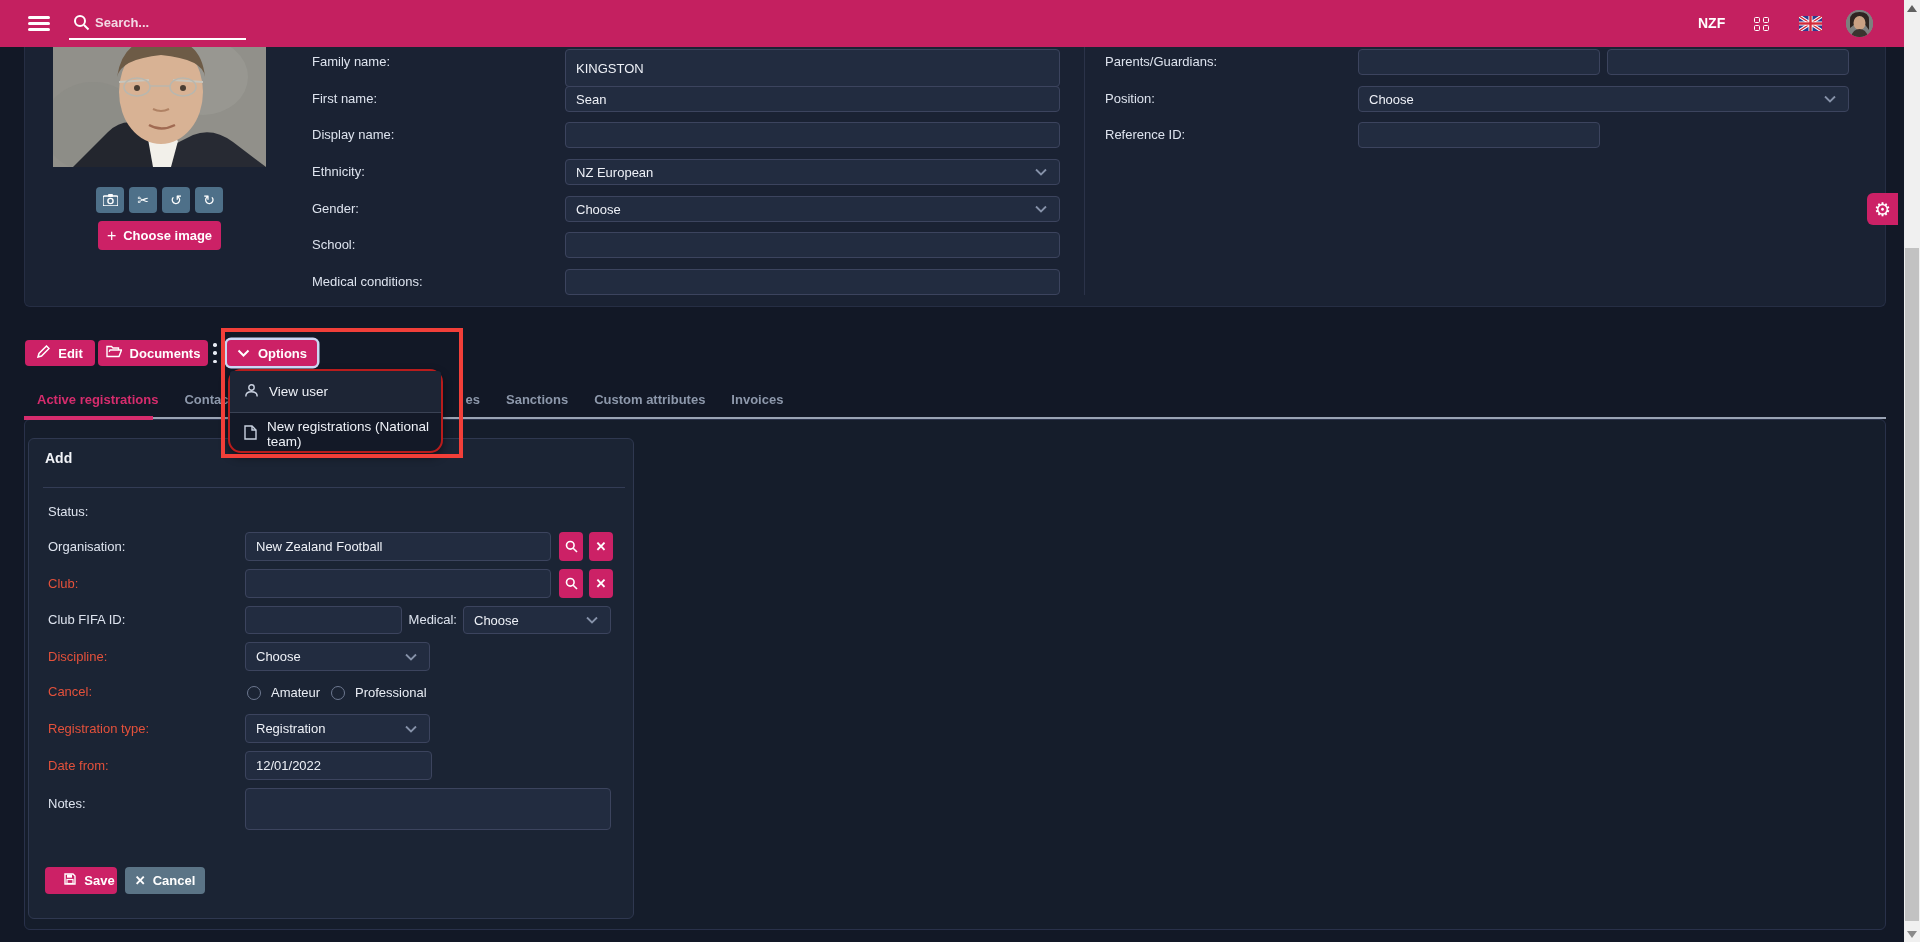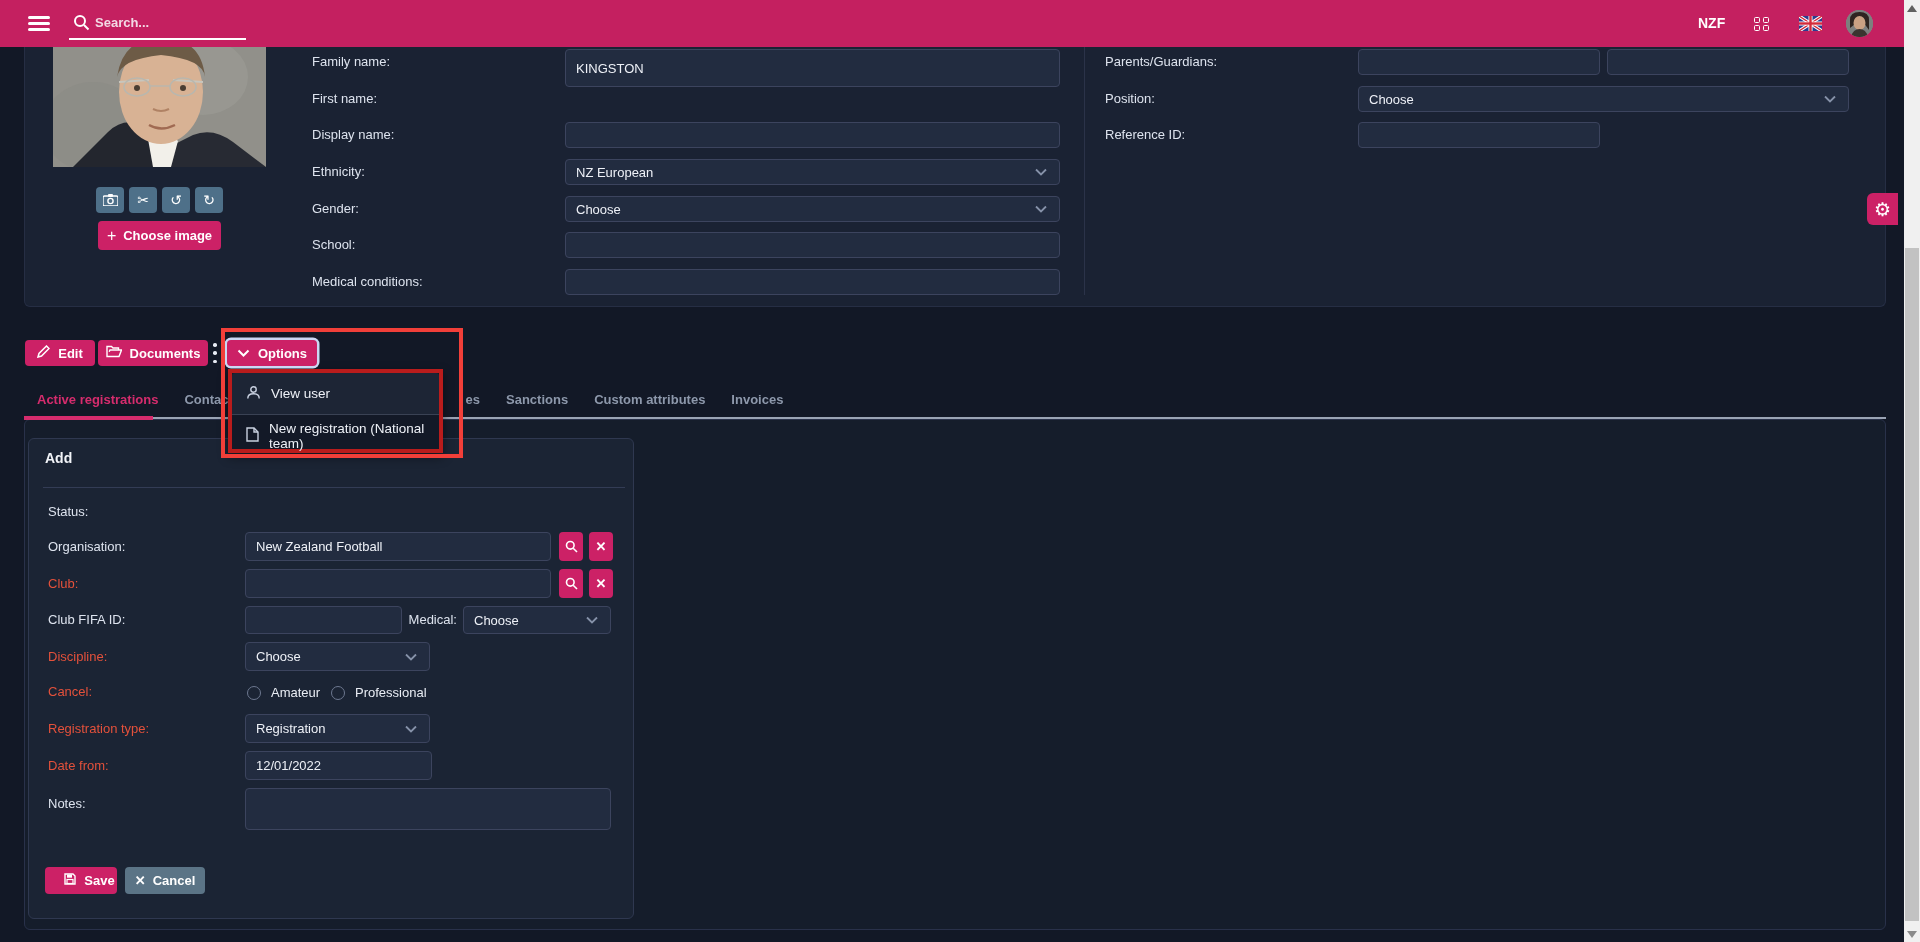--- a/index.html
+++ b/index.html
@@ -69,22 +69,22 @@
   .sq-btn { position:absolute; width:24px; border:none; border-radius:4px; background:#cc2166; color:#fff; cursor:pointer;
             display:flex; align-items:center; justify-content:center; font-size:13px; font-weight:bold; }
   .radio { position:absolute; width:14px; height:14px; border:1.5px solid #6d7890; border-radius:50%; background:transparent; cursor:pointer; }
   .radio-label { position:absolute; color:#e9edf4; font-size:13px; cursor:pointer; }
   textarea.field { resize:none; outline:none; padding-top:5px; }
   .save-btn { position:absolute; left:16px; top:428px; width:72px; height:27px;padding-left:17px; }
   .cancel-btn { position:absolute; left:96px; top:428px; width:80px; height:27px; background:#5b7486; border:none; border-radius:4px;
                 color:#fff; font-size:13px; font-weight:bold; display:flex; align-items:center; justify-content:center; gap:7px; cursor:pointer; }
 
   
-  .menu { position:absolute; left:228px; top:369px; width:215px; height:84px; background:#131927; border:4px solid #b91c1c;
-          border-radius:0; z-index:40; box-shadow:0 4px 10px rgba(0,0,0,.45); }
+  .menu { position:absolute; left:228px; top:369px; width:215px; height:84px; background:#131927; border:2px solid #b91c1c;
+          border-radius:13px; z-index:40; box-shadow:0 4px 10px rgba(0,0,0,.45); }
   .menu-item { position:relative; height:41px; display:flex; align-items:center; gap:10px; padding-left:14px; color:#eef1f7; font-size:13.5px; cursor:pointer; }
   .menu-item.hover { background:#1d2535; border-radius:3px 3px 0 0; }
   .menu-sep { height:1px; background:#3a4254; }
 
   
   .highlight-rect { position:absolute; left:221px; top:328px; width:242px; height:130px; border:4px solid #f23f39; z-index:50; pointer-events:none; }
 
   
   .gear-btn { position:absolute; left:1867px; top:193px; width:31px; height:32px; background:#cc2166; border:none;
               border-radius:6px 0 0 6px; color:#fff; font-size:19px; display:flex; align-items:center; justify-content:center; cursor:pointer; z-index:30; }
@@ -179,20 +179,21 @@
       <button class="tool-btn">↻</button>
     </div>
     <button class="choose-image-btn">
       <span class="plus-glyph">+</span>
       <span>Choose image</span>
     </button>
 
     <div class="flabel" style="left:287px; top:2px; line-height:26px;">Family name:</div>
     <input class="field" style="position: absolute; left: 540px; top: 2px; width: 495px; height: 38px;" value="KINGSTON">
     <div class="flabel" style="left:287px; top:39px; line-height:26px;">First name:</div>
+    <input class="field" style="position: absolute; left: 540px; top: 39px; width: 495px; height: 26px;" value="Sean">
     <div class="flabel" style="left:287px; top:75px; line-height:26px;">Display name:</div>
     <input class="field" style="position: absolute; left: 540px; top: 75px; width: 495px; height: 26px;" value="">
     <div class="flabel" style="left:287px; top:112px; line-height:26px;">Ethnicity:</div>
     <div class="selectbox" style="position:absolute; left:540px; top:112px; width:495px; height:26px;">
       <span>NZ European</span>
       <span class="chev"><svg width="12" height="8" viewBox="0 0 12 8">
             <polyline points="1,1 6,6 11,1" fill="none" stroke="#8591a8" stroke-width="1.8"></polyline>
           </svg></span>
     </div>
     <div class="flabel" style="left:287px; top:149px; line-height:26px;">Gender:</div>
@@ -345,21 +346,21 @@
             <path d="M1.8,13.5 Q1.8,8.8 7.5,8.8 Q13.2,8.8 13.2,13.5" fill="none" stroke="#c9d1e0" stroke-width="1.4"></path>
           </svg></span>
       <span>View user</span>
     </div>
     <div class="menu-sep"></div>
     <div class="menu-item">
       <span><svg width="13" height="15" viewBox="0 0 13 15">
             <path d="M1,1 L8,1 L12,5 L12,14 L1,14 Z" fill="none" stroke="#c9d1e0" stroke-width="1.4"></path>
             <path d="M8,1 L8,5 L12,5" fill="none" stroke="#c9d1e0" stroke-width="1.4"></path>
           </svg></span>
-      <span>New registration (National team)</span>
+      <span>New registrations (National team)</span>
     </div>
   </div>
 
   <div class="highlight-rect"></div>
 
   <button class="gear-btn">
       <span>⚙</span>
     </button>
 
   <div class="scrollbar">

